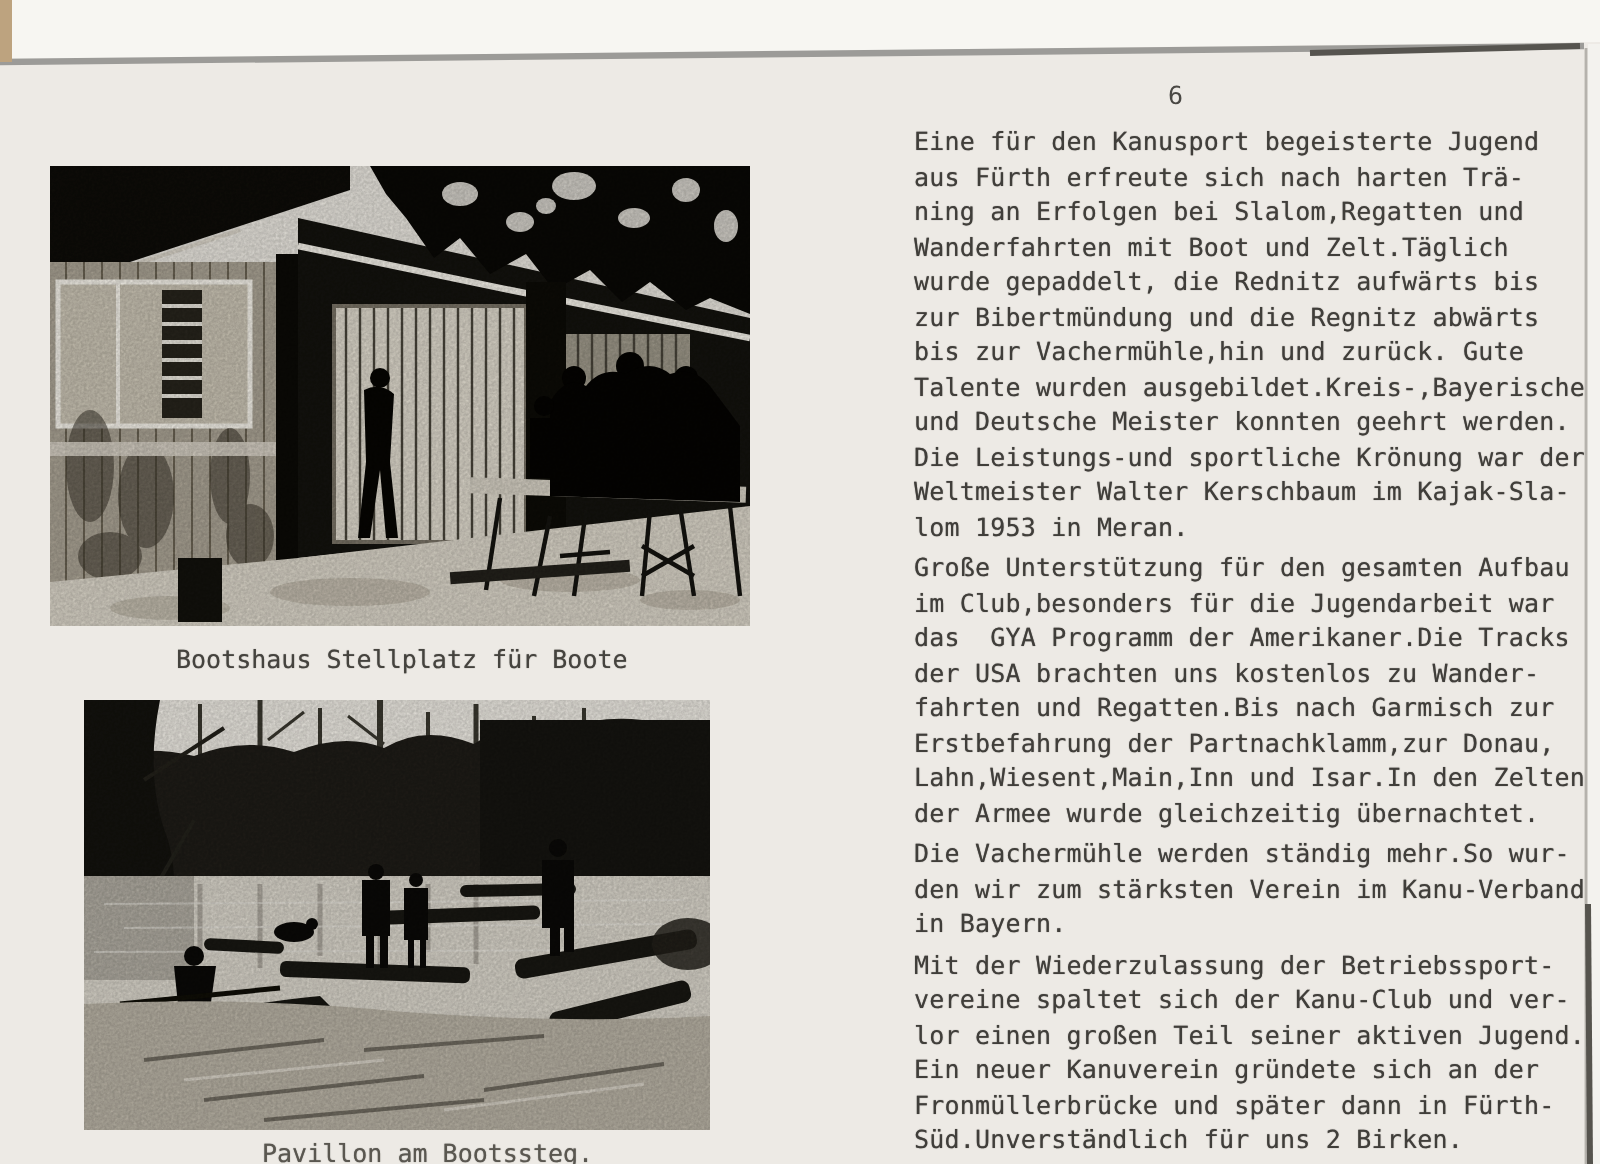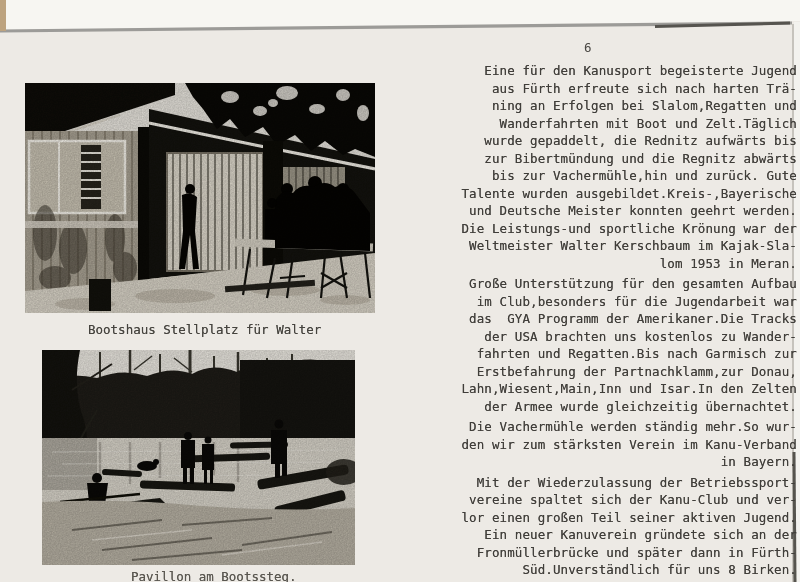--- a/index.html
+++ b/index.html
@@ -13,21 +13,20 @@
   .pagenum{
     position:absolute; left:584px; top:40px;
     font-size:12.5px; color:#4a4844;
   }
   .textcol{
     position:absolute; left:457px; top:62px; width:340px;
     font-size:12.5px; line-height:17.5px;
     letter-spacing:0.1px;
     color:#403e3a;
     text-shadow:0 0 0.5px rgba(64,62,58,0.75);
-    text-align:right;
   }
   .textcol p{margin:0 0 3px 0; white-space:pre;}
   .photo{position:absolute; filter:contrast(1.06) brightness(1.01);}
   .photo1{left:25px; top:83px; width:350px; height:230px;}
   .photo2{left:42px; top:350px; width:313px; height:215px;}
   .caption{
     position:absolute; font-size:12.5px; white-space:pre;
     color:#45433e; text-shadow:0 0 0.5px rgba(64,62,58,0.7);
   }
   .cap1{left:88px; top:322px;}
@@ -178,21 +177,21 @@
       <line x1="300" y1="172" x2="296" y2="215"></line>
         <line x1="315" y1="170" x2="322" y2="215"></line>
       <line x1="296" y1="190" x2="322" y2="205"></line>
         <line x1="322" y1="190" x2="296" y2="205"></line>
     </g>
     <rect x="200" y="200" width="90" height="6" fill="#2a2823" transform="rotate(-4 245 203)"></rect>
     <rect x="64" y="196" width="22" height="32" fill="#1a1915"></rect>
     <rect width="350" height="230" filter="url(#grain)" opacity="0.22"></rect>
   </svg>
 
-  <div class="caption cap1">Bootshaus Stellplatz für Walter</div>
+  <div class="caption cap1">Bootshaus Stellplatz für Boote</div>
 
   <svg class="photo photo2" viewBox="0 0 313 215">
     <rect width="313" height="215" fill="#d6d2c8"></rect>
     <rect width="313" height="42" fill="#ebe8e1"></rect>
 
     <g stroke="#403e36">
       <line x1="58" y1="2" x2="58" y2="50" stroke-width="2"></line>
       <line x1="88" y1="0" x2="88" y2="55" stroke-width="2.5"></line>
       <line x1="118" y1="4" x2="118" y2="58" stroke-width="2"></line>
       <line x1="148" y1="0" x2="148" y2="60" stroke-width="3"></line>
@@ -300,16 +299,16 @@
 Lahn,Wiesent,Main,Inn und Isar.In den Zelten
 der Armee wurde gleichzeitig übernachtet.</p>
     <p>Die Vachermühle werden ständig mehr.So wur-
 den wir zum stärksten Verein im Kanu-Verband
 in Bayern.</p>
     <p>Mit der Wiederzulassung der Betriebssport-
 vereine spaltet sich der Kanu-Club und ver-
 lor einen großen Teil seiner aktiven Jugend.
 Ein neuer Kanuverein gründete sich an der
 Fronmüllerbrücke und später dann in Fürth-
-Süd.Unverständlich für uns 8 Birken.</p>
+Süd.Unverständlich für uns 2 Birken.</p>
   </div>
 
 </div>
 
 </body></html>

